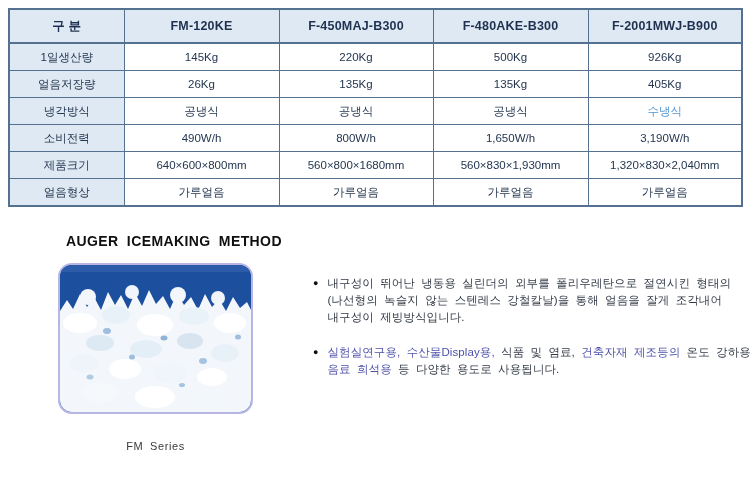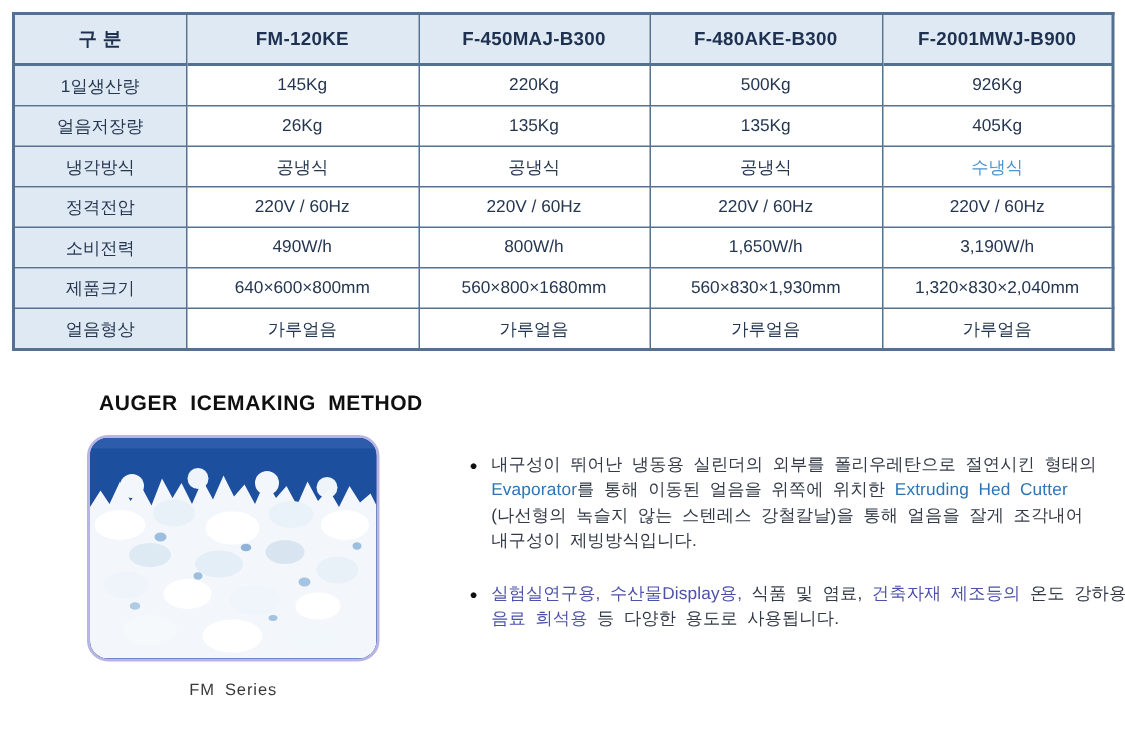--- a/index.html
+++ b/index.html
@@ -13,21 +13,21 @@
   table.spec tbody th{height:26px;background:#dfe9f3;color:#243650;font-weight:normal;font-size:11.5px;}
   table.spec tbody td{height:26px;background:#ffffff;color:#243650;font-size:11.5px;}
   table.spec tbody td.blue{color:#4e93d0;}
 
   
   .section-heading{margin:26px 0 0 66px;font-size:14px;font-weight:bold;color:#0f0f0f;letter-spacing:0.4px;word-spacing:4px;}
   .content-row{display:flex;align-items:flex-start;margin:14px 0 0 58px;}
   .image-col{width:195px;flex:0 0 195px;}
   .ice-image{width:195px;height:151px;border:2px solid #b7b5e3;border-radius:14px;overflow:hidden;background:#1d4f9f;box-sizing:border-box;}
   .ice-image svg{display:block;}
-  .caption{margin-top:13px;text-align:center;font-size:11px;color:#3a3a3a;letter-spacing:0.6px;word-spacing:3px;}
+  .caption{margin-top:26px;text-align:center;font-size:11px;color:#3a3a3a;letter-spacing:0.6px;word-spacing:3px;}
 
   .bullets{margin-left:60px;margin-top:12px;width:432px;}
   .bullet-item{display:flex;margin-bottom:18px;}
   .bullet-marker{flex:0 0 auto;font-size:9px;line-height:17px;margin-right:9px;color:#0f0f0f;}
   .bullet-text{font-size:11.5px;line-height:17px;color:#333a47;word-spacing:3px;letter-spacing:0.1px;}
   .bullet-text .line{white-space:nowrap;}
   .bullet-text span.blue{color:#2e74b5;}
   .bullet-text span.purple{color:#4d51a8;}
   .bullet-text span.normal{color:inherit;}
 </style>
@@ -67,27 +67,20 @@
           <td>135Kg</td>
           <td>135Kg</td>
           <td>405Kg</td>
         </tr>
         <tr>
           <th>냉각방식</th>
           <td>공냉식</td>
           <td>공냉식</td>
           <td>공냉식</td>
           <td class="blue">수냉식</td>
-        </tr>
-        <tr>
-          <th>정격전압</th>
-          <td>220V / 60Hz</td>
-          <td>220V / 60Hz</td>
-          <td>220V / 60Hz</td>
-          <td>220V / 60Hz</td>
         </tr>
         <tr>
           <th>소비전력</th>
           <td>490W/h</td>
           <td>800W/h</td>
           <td>1,650W/h</td>
           <td>3,190W/h</td>
         </tr>
         <tr>
           <th>제품크기</th>
@@ -145,21 +138,20 @@
         </svg>
       </div>
       <div class="caption">FM Series</div>
     </div>
 
     <div class="bullets">
         <div class="bullet-item">
           <span class="bullet-marker">●</span>
           <div class="bullet-text">
             <div class="line"><span class="normal">내구성이 뛰어난 냉동용 실린더의 외부를 폴리우레탄으로 절연시킨 형태의</span></div>
-            <div class="line"><span class="blue">Evaporator</span><span class="normal">를 통해 이동된 얼음을 위쪽에 위치한 </span><span class="blue">Extruding Hed Cutter</span></div>
             <div class="line"><span class="normal">(나선형의 녹슬지 않는 스텐레스 강철칼날)을 통해 얼음을 잘게 조각내어</span></div>
             <div class="line"><span class="normal">내구성이 제빙방식입니다.</span></div>
           </div>
         </div>
         <div class="bullet-item">
           <span class="bullet-marker">●</span>
           <div class="bullet-text">
             <div class="line"><span class="purple">실험실연구용, 수산물Display용,</span><span class="normal"> 식품 및 염료, </span><span class="purple">건축자재 제조등의</span><span class="normal"> 온도 강하용,</span></div>
             <div class="line"><span class="purple">음료 희석용</span><span class="normal"> 등 다양한 용도로 사용됩니다.</span></div>
           </div>

